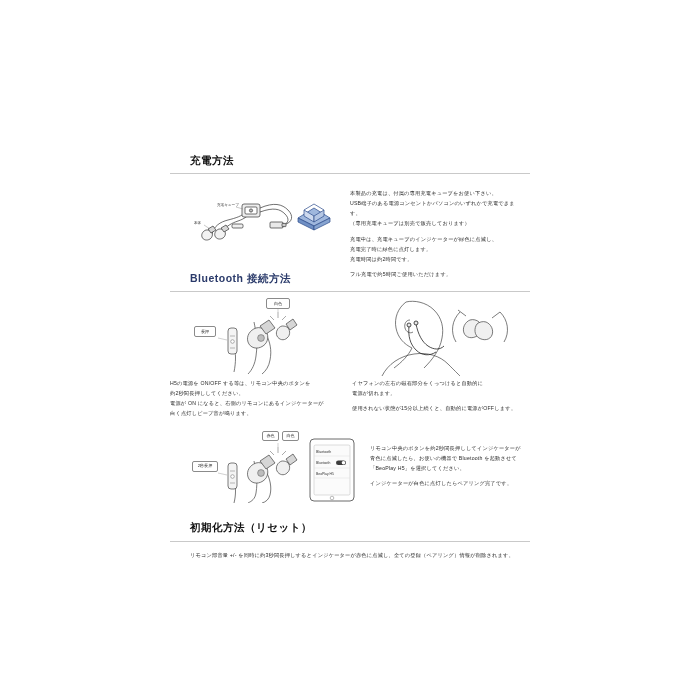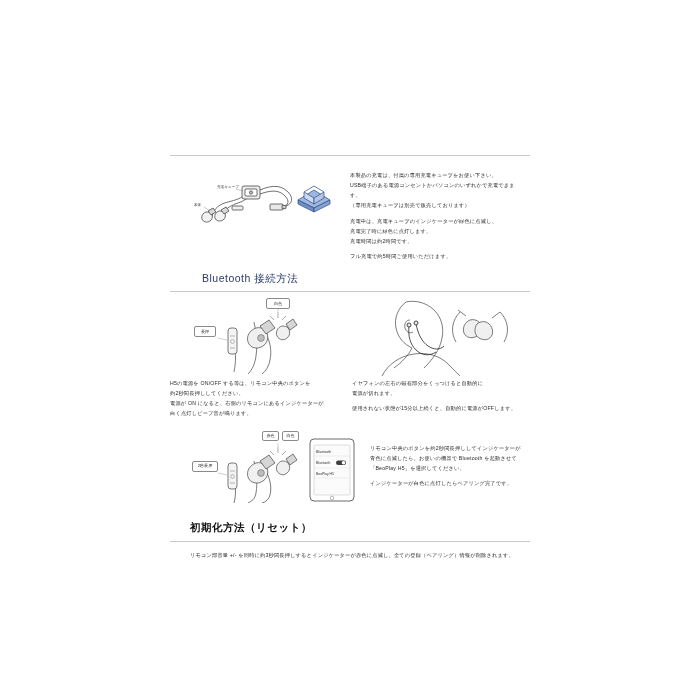--- a/index.html
+++ b/index.html
@@ -33,22 +33,21 @@
 
   
   .section-title {
     font-size: 10.5px;
     font-weight: bold;
     color: #111;
     letter-spacing: 0.5px;
   }
   .section-title.bt {
     color: #2a3a6a;
-    font-weight: normal;
-    margin-left: 12px;
+    font-weight: bold;
   }
   .hr {
     border: 0;
     border-top: 1px solid #c9c9c9;
     margin: 0;
   }
 
   
   .body-text {
     font-size: 5.2px;
@@ -148,20 +147,23 @@
 
   svg { display: block; }
 </style>
 </head>
 <body>
 
 <div class="page">
   <div class="sheet">
 
     <div id="sec-charge">
+      <div class="head">
+        <span class="section-title">充電方法</span>
+      </div>
       <hr class="hr rule">
 
       <div class="charge-row">
 
         <div class="charge-figure">
           <svg width="180" height="75" viewBox="0 0 180 75">
 
             <g stroke="#333" stroke-width="0.7" fill="none">
 
               <path d="M42,52 C44,44 50,40 58,38 C66,36 72,34 76,30"></path>

